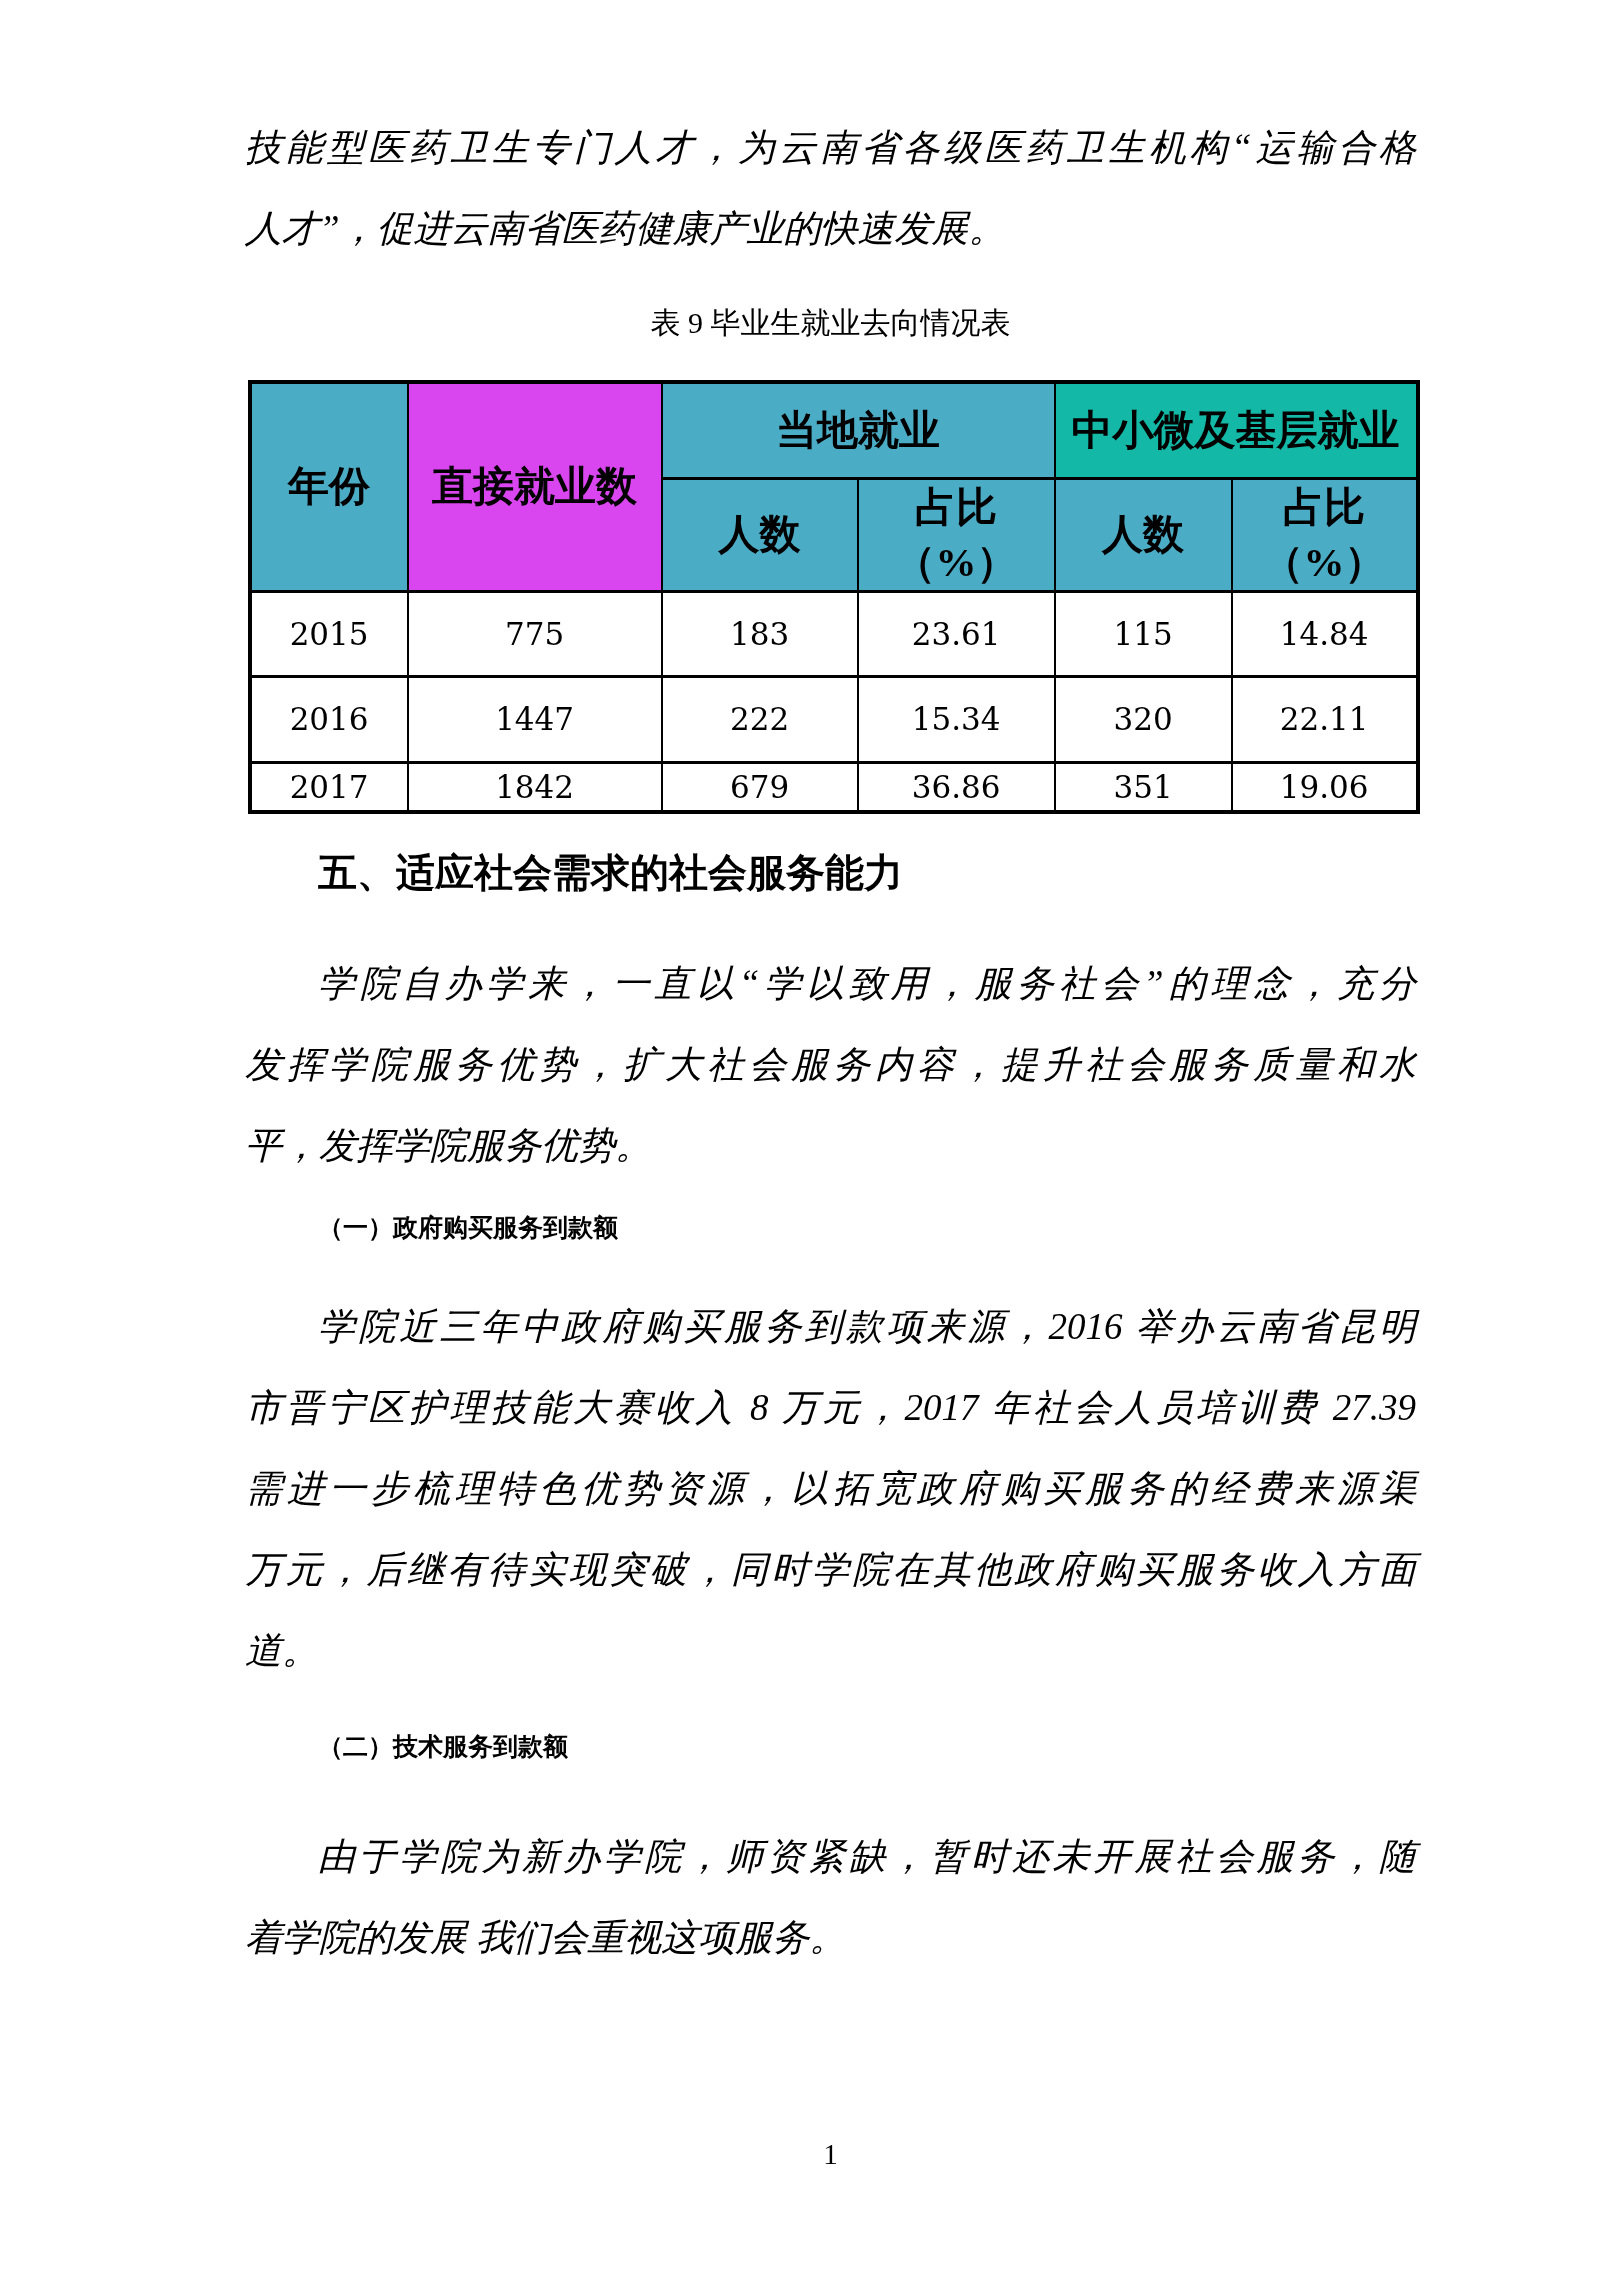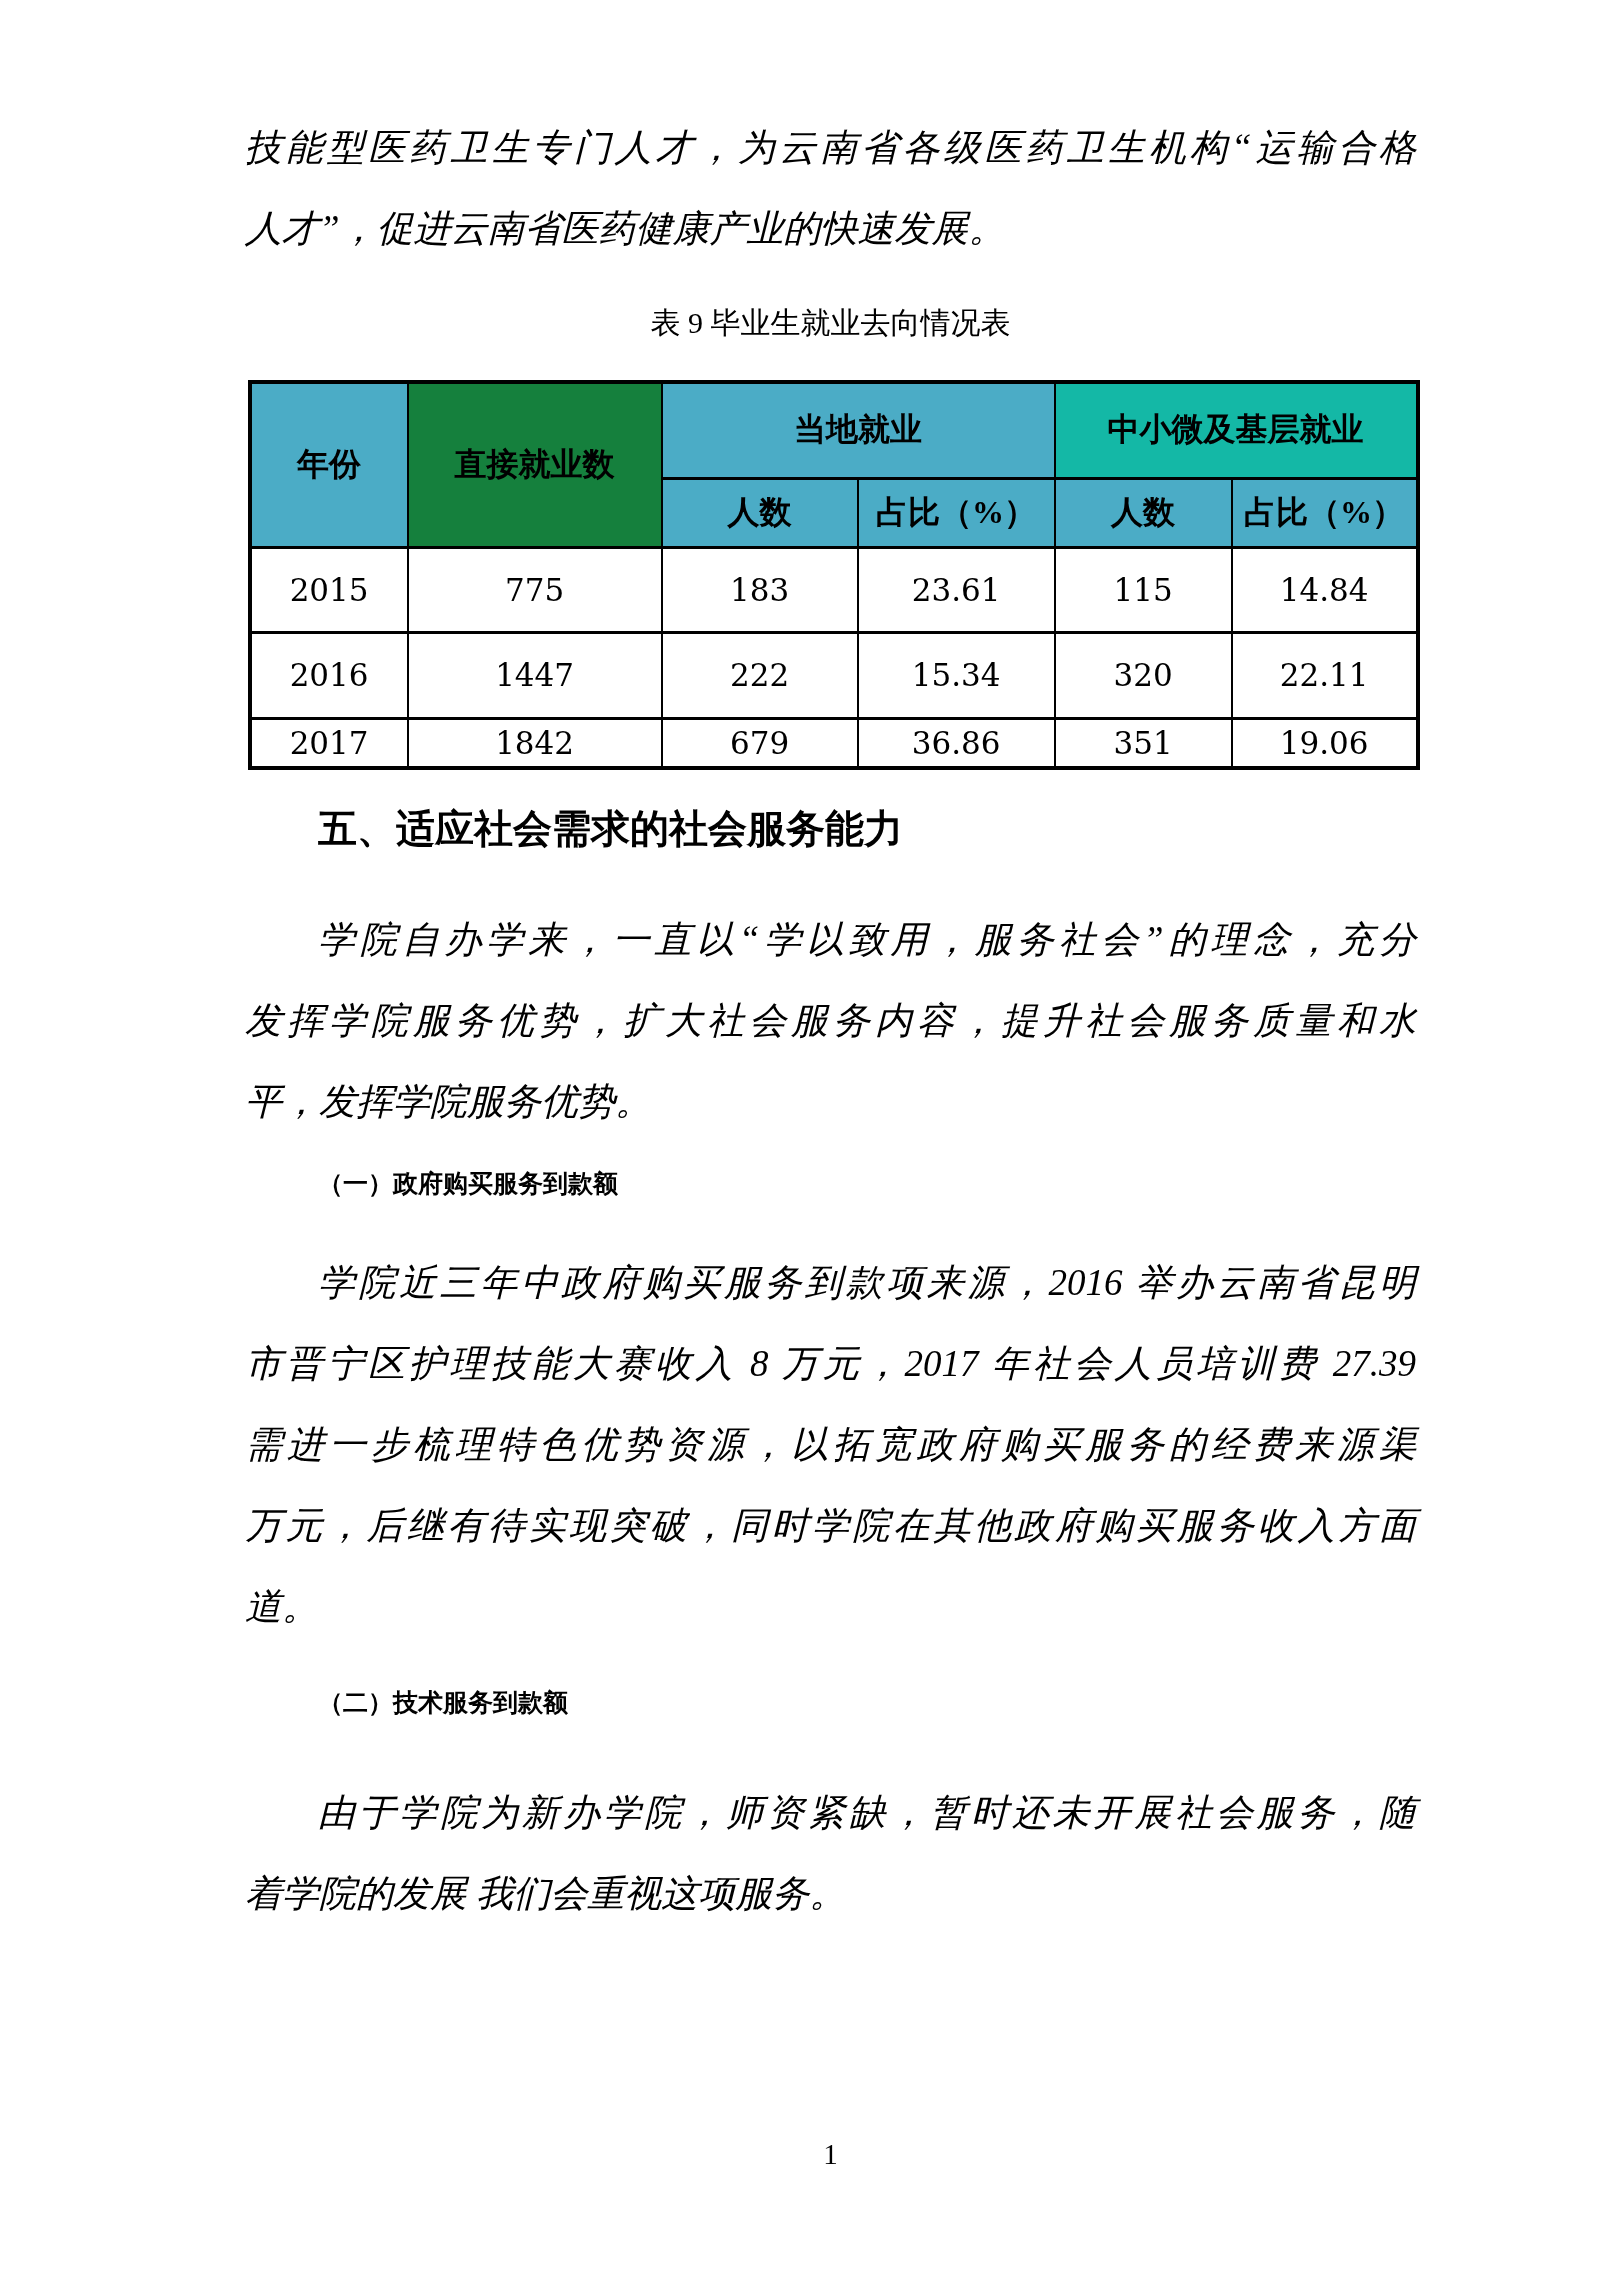--- a/index.html
+++ b/index.html
@@ -43,21 +43,21 @@
     border-left:2px solid #000;
     border-right:2px solid #000;
     border-top:3.9px solid #000;
     border-bottom:3.9px solid #000;
     text-align:center;
     vertical-align:middle;
     padding:0;
     overflow:hidden;
   }
   table.emp th{
-    font-size:32px;
+    font-size:41px;
     font-weight:700;
     font-style:normal;
   }
   table.emp td{
     font-family:"DejaVu Serif", serif;
     font-size:31px;
     font-weight:400;
   }
   tr.hrow1{height:96px;}
   tr.hrow2{height:69px;}
@@ -112,21 +112,21 @@
         <col style="width:158px">
         <col style="width:254px">
         <col style="width:196px">
         <col style="width:197px">
         <col style="width:177px">
         <col style="width:186px">
       </colgroup>
       <tbody>
         <tr class="hrow1">
           <th rowspan="2" class="hdr" style="background: rgb(75, 172, 198);">年份</th>
-          <th rowspan="2" class="hdr" style="background: #15803d;">直接就业数</th>
+          <th rowspan="2" class="hdr" style="background: #d946ef;">直接就业数</th>
           <th colspan="2" class="hdr" style="background: rgb(75, 172, 198);">当地就业</th>
           <th colspan="2" class="hdr" style="background: #14b8a6;">中小微及基层就业</th>
         </tr>
         <tr class="hrow2">
           <th class="hdr" style="background: rgb(75, 172, 198);">人数</th>
           <th class="hdr" style="background: rgb(75, 172, 198);">占比（%）</th>
           <th class="hdr" style="background: rgb(75, 172, 198);">人数</th>
           <th class="hdr" style="background: rgb(75, 172, 198);">占比（%）</th>
         </tr>
         <tr class="drow1">

